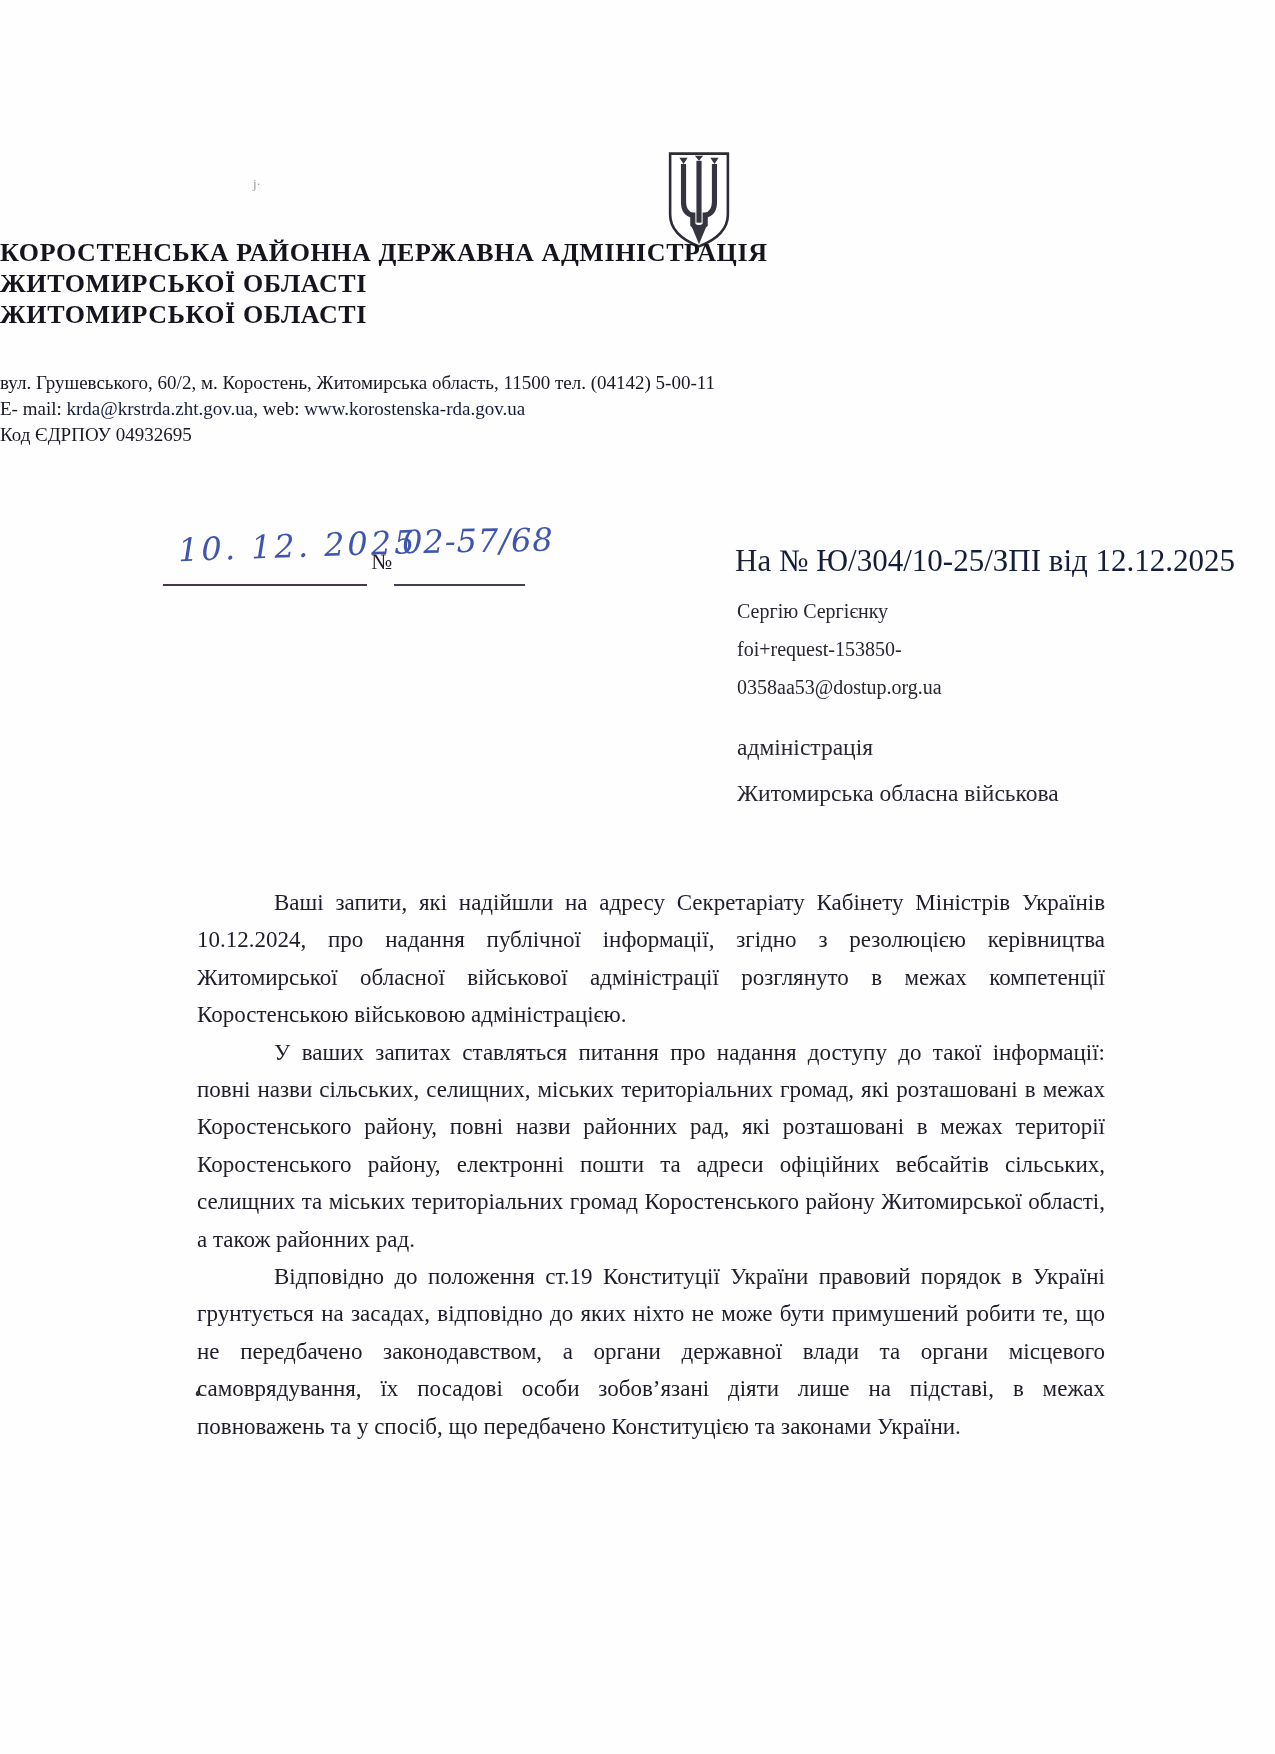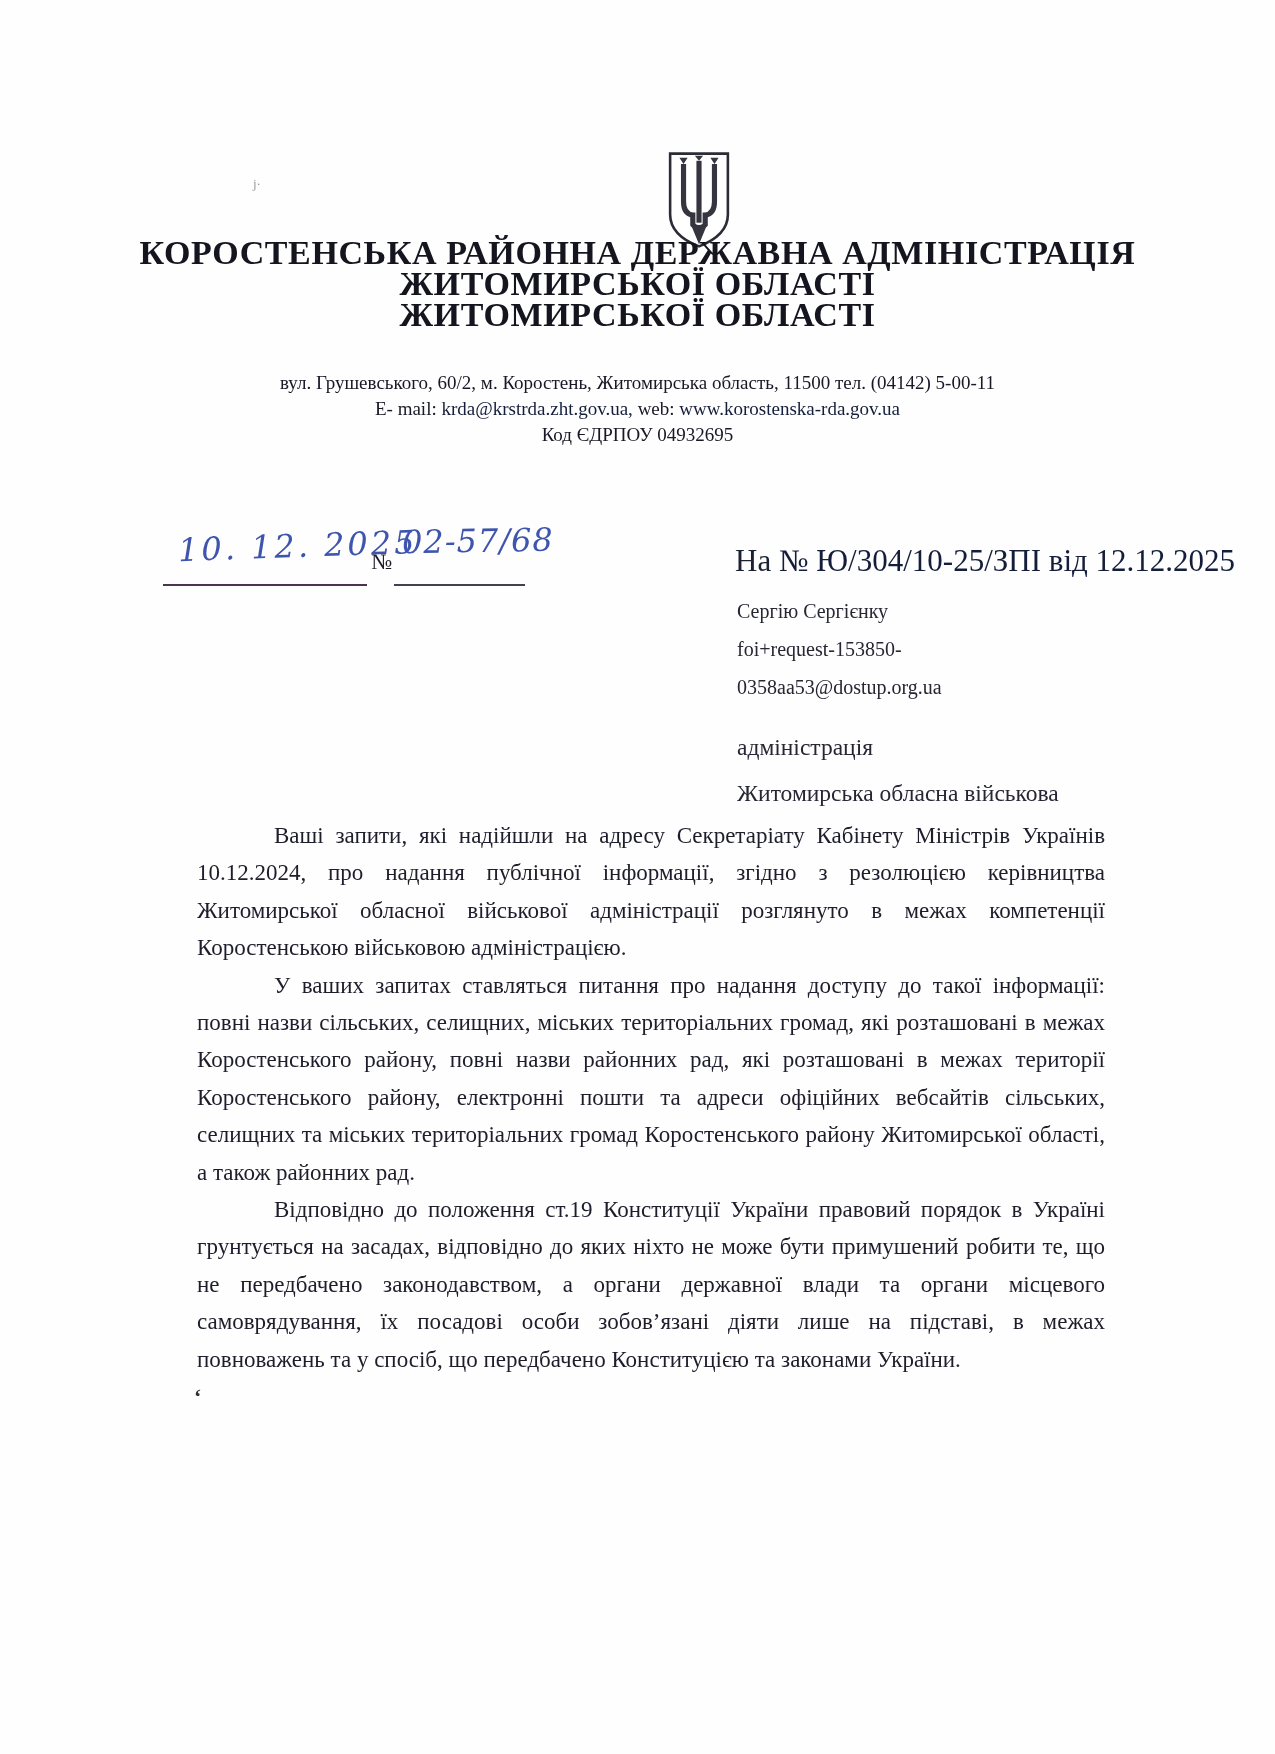--- a/index.html
+++ b/index.html
@@ -13,27 +13,27 @@
     overflow:hidden;
     box-shadow:0 0 6px rgba(0,0,0,.4);
   }
 
   
   .emblem { position:absolute; left:666px; top:150px; width:66px; height:100px; }
 
   
   .org-title {
     position:absolute; top:237px; left:0; width:100%;
-    text-align:center; font-weight:bold;
-    font-size:34px; line-height:31px; letter-spacing:.6px;
+    font-weight:bold;
+    font-size:26px; line-height:31px; letter-spacing:.6px;
     color:#15151f;
   }
   .contact-line {
     position:absolute; left:0; width:100%;
-    text-align:center; font-size:19px; color:#181826;
+    text-align:left; font-size:19px; color:#181826;
   }
   .addr   { top:372px; }
   .mail   { top:398px; }
   .edrpou { top:424px; }
   .u { text-decoration-thickness:1.5px; text-underline-offset:4px; color:#141e3a; }
 
   
   .hand {
     font-family:"DejaVu Serif", serif; font-style:italic;
     color:#3e55ae; font-size:32px; letter-spacing:3px; white-space:nowrap;
@@ -50,21 +50,21 @@
     position:absolute; left:737px; top:592px;
     font-size:20px; line-height:38px; color:#262634; white-space:nowrap;
   }
   .recipient-org {
     position:absolute; left:737px; top:724px;
     font-size:23.5px; line-height:46px; color:#262634; white-space:nowrap;
   }
 
   
   .body-text {
-    position:absolute; left:197px; top:817px; width:908px;
+    position:absolute; left:197px; top:884px; width:908px;
     font-size:23px; line-height:37.4px;
     text-align:justify; color:#1d1d2b;
   }
   .body-text p { margin:0; text-indent:77px; }
 
   
   .artifact { position:absolute; color:#9a9aa0; font-size:13px; }
   .a1 { left:253px; top:176px; }
   .a2 { left:194px; top:1384px; color:#30303c; font-size:22px; font-weight:bold; }
 </style>

